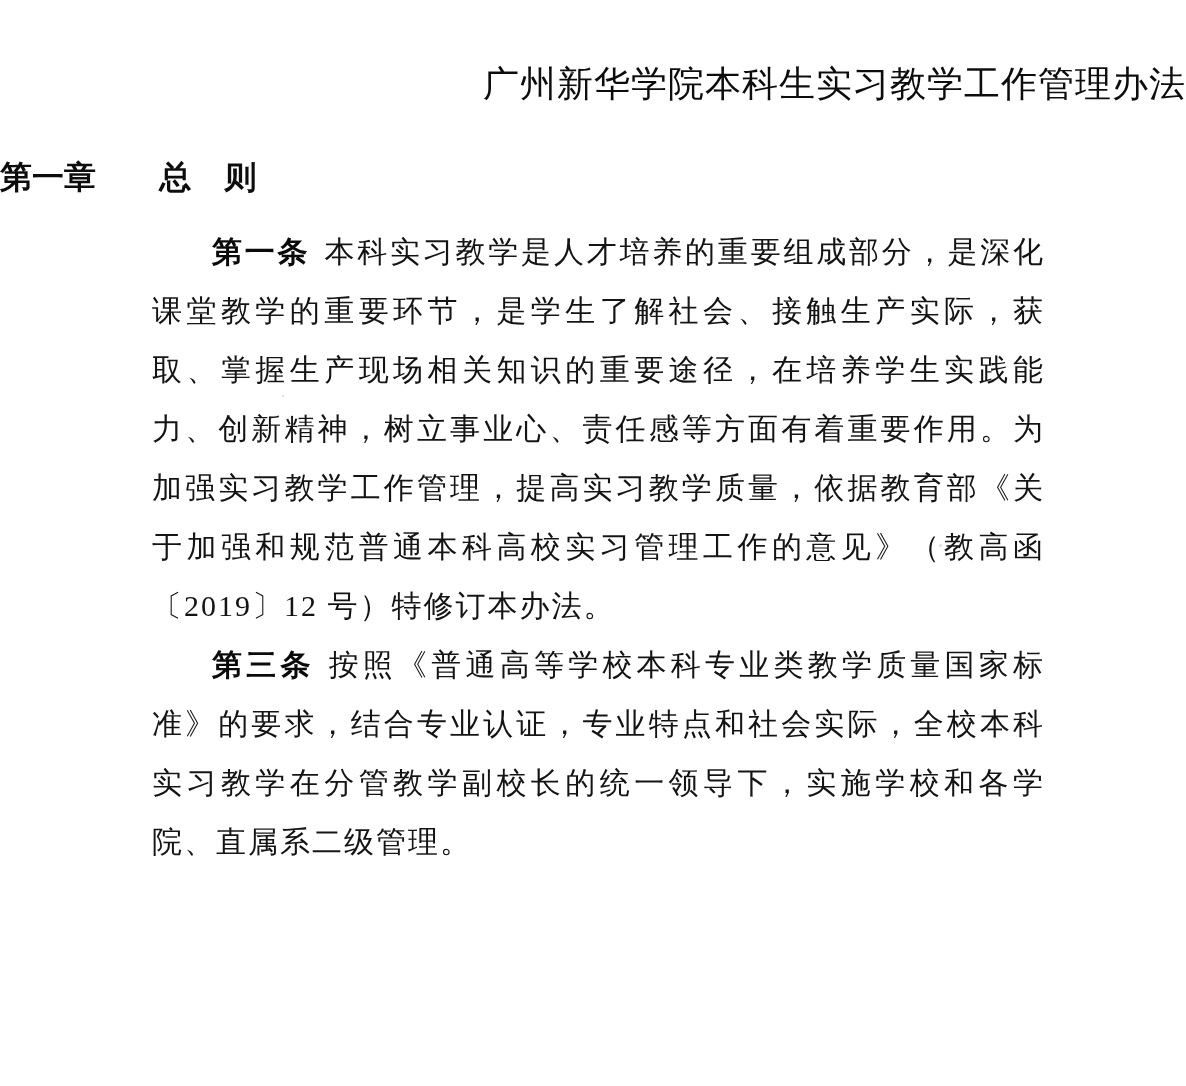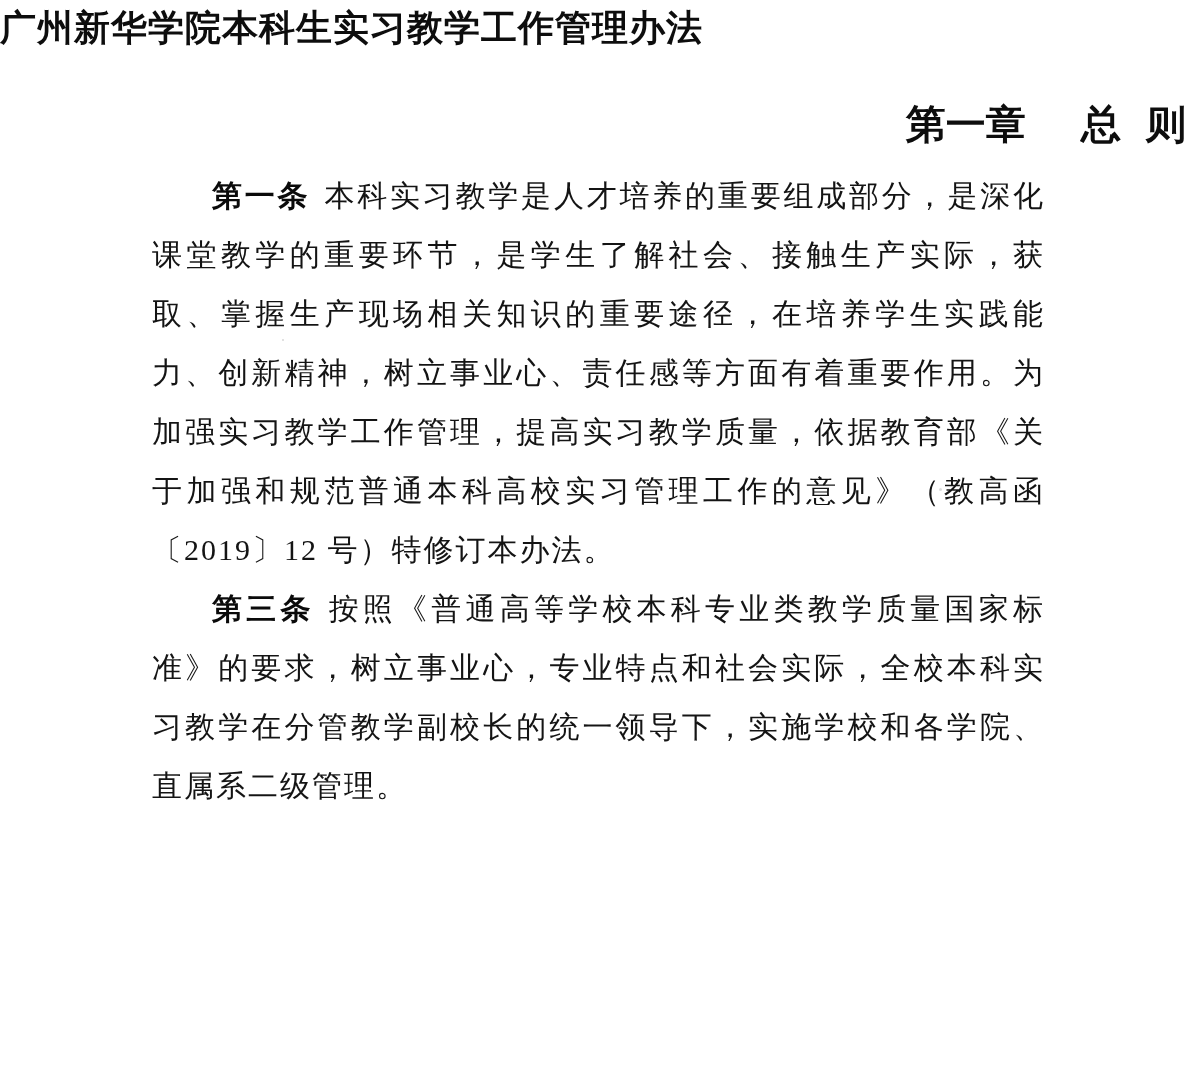--- a/index.html
+++ b/index.html
@@ -19,38 +19,39 @@
 
   .page {
     position: relative;
     width: 1186px;
     height: 1086px;
     background: #ffffff;
   }
 
   
   .doc-title {
-    text-align: left;
+    margin-top: 56px;
+    text-align: right;
     font-size: 36px;
     line-height: 56px;
-    font-weight: 700;
+    font-weight: 400;
     letter-spacing: 1px;
     font-family: "Liberation Serif", serif;
     color: #0d0d0d;
   }
 
   
   .chapter-heading {
     margin-top: 44px;
-    text-align: right;
-    font-size: 40px;
+    text-align: left;
+    font-size: 32px;
     line-height: 48px;
     font-weight: 700;
     color: #0d0d0d;
-    font-family: Liberation Sans, sans-serif;
+    font-family: Liberation Mono, monospace;
   }
   .chapter-number { display: inline-block; }
   .chapter-title {
     display: inline-block;
     margin-left: 44px;
     word-spacing: 14px;
   }
 
   
   .doc-body {
@@ -98,21 +99,21 @@
   </h2>
 
   <div class="doc-body">
 
     <p class="article">
       <span class="article-label">第一条</span><span>本科实习教学是人才培养的重要组成部分，是深化课堂教学的重要环节，是学生了解社会、接触生产实际，获取、掌握生产现场相关知识的重要途径，在培养学生实践能力、创新精神，树立事业心、责任感等方面有着重要作用。为加强实习教学工作管理，提高实习教学质量，依据教育部《关于加强和规范普通本科高校实习管理工作的意见》（教高函〔2019〕12 号）特修订本办法。</span>
     </p>
 
 
     <p class="article">
-      <span class="article-label">第三条</span><span>按照《普通高等学校本科专业类教学质量国家标准》的要求，树立事业心，专业特点和社会实际，全校本科实习教学在分管教学副校长的统一领导下，实施学校和各学院、直属系二级管理。</span>
+      <span class="article-label">第三条</span><span>按照《普通高等学校本科专业类教学质量国家标准》的要求，结合专业认证，专业特点和社会实际，全校本科实习教学在分管教学副校长的统一领导下，实施学校和各学院、直属系二级管理。</span>
     </p>
 
   </div>
 
   <div class="speck speck-1"></div>
   <div class="speck speck-2"></div>
   <div class="speck speck-3"></div>
 
 </div>
 

